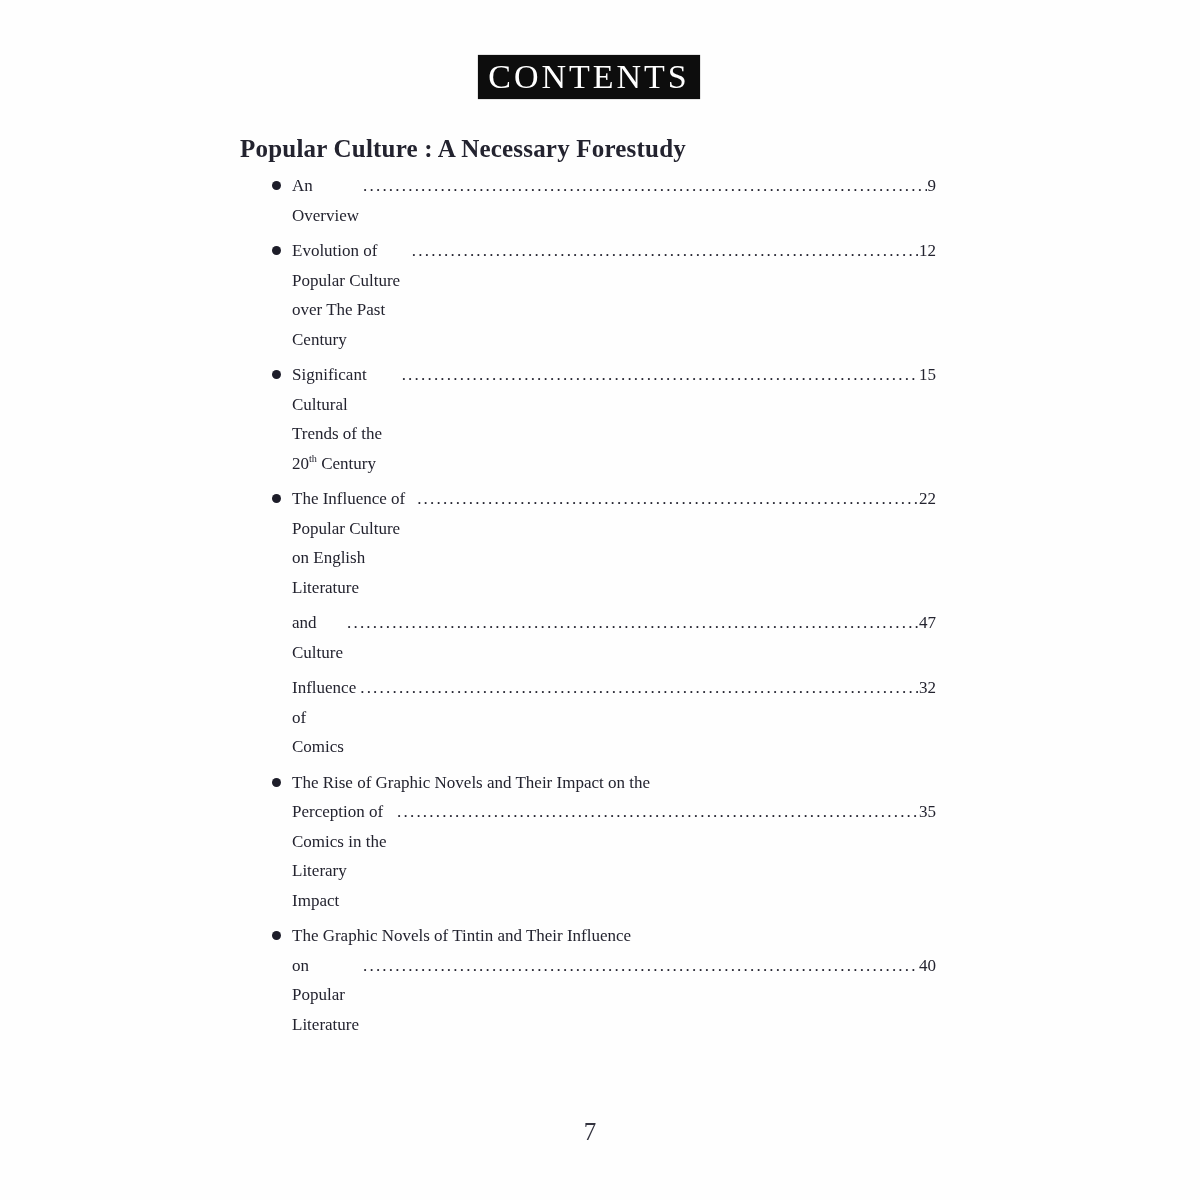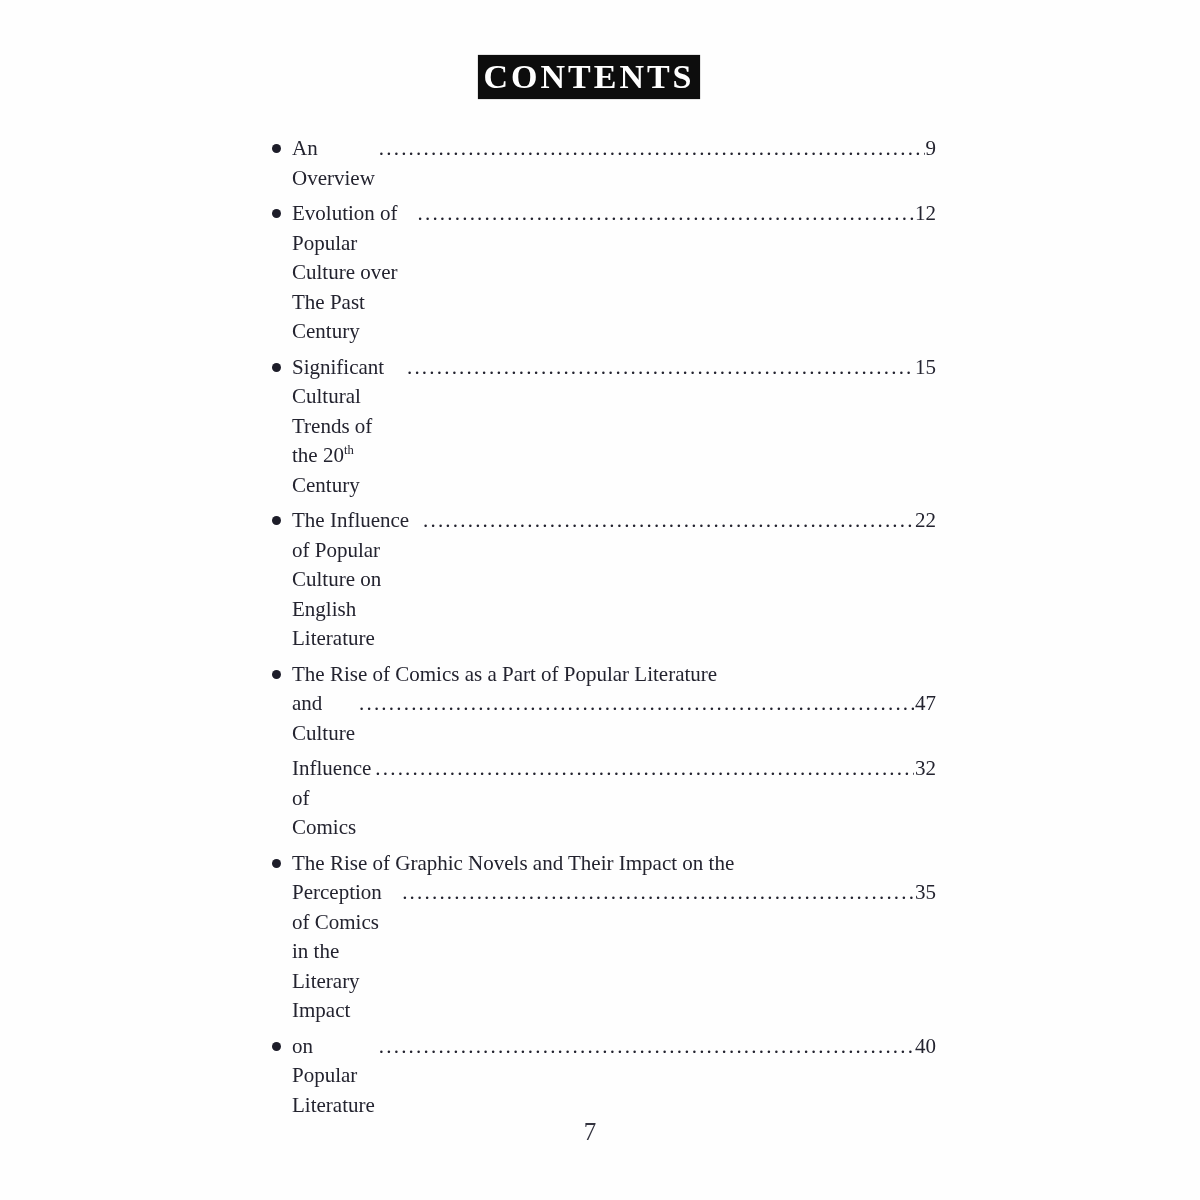--- a/index.html
+++ b/index.html
@@ -27,21 +27,21 @@
     height: 44px;
     background: #0d0d0d;
     display: flex;
     align-items: center;
     justify-content: center;
     box-shadow: 0 0 1px rgba(0,0,0,0.6);
   }
   .title-box span {
     color: #ffffff;
     font-size: 34px;
-    font-weight: bold;
+    font-weight: normal;
     letter-spacing: 3px;
     line-height: 1;
     text-align: center;
   }
   .content {
     position: absolute;
     left: 240px;
     top: 134px;
     width: 696px;
   }
@@ -57,21 +57,21 @@
   }
   .toc-item {
     margin-left: 30px;
     margin-bottom: 6px;
   }
   .toc-row {
     display: flex;
     align-items: baseline;
     padding-left: 22px;
     position: relative;
-    font-size: 21px;
+    font-size: 17px;
     line-height: 29.5px;
   }
   .bullet {
     position: absolute;
     left: 2px;
     top: 10px;
     width: 9px;
     height: 9px;
     border-radius: 50%;
     background: #1d1d29;
@@ -108,20 +108,21 @@
 <body>
 
 <div class="page">
 
   <div class="title-box">
     <span>CONTENTS</span>
   </div>
 
   <div class="content">
   <div class="section">
+    <div class="section-heading">Popular Culture : A Necessary Forestudy</div>
     <div>
   <div class="toc-item">
             <div class="toc-row">
               <span class="bullet"></span>
               <span class="toc-text">An Overview</span>
               <span class="leader">................................................................................................................................................................................................................................................</span>
               <span class="page-num">9</span>
             </div>
           </div>
 
@@ -147,24 +148,20 @@
             <div class="toc-row">
               <span class="bullet"></span>
               <span class="toc-text">The Influence of Popular Culture on English Literature</span>
               <span class="leader">................................................................................................................................................................................................................................................</span>
               <span class="page-num">22</span>
             </div>
           </div>
 
   <div class="toc-item">
             <div class="toc-row">
-              <span class="bullet"></span>
-              <span class="toc-text">The Rise of Comics as a Part of Popular Literature</span>
-            </div>
-            <div class="toc-row">
               <span class="toc-text">and Culture</span>
               <span class="leader">................................................................................................................................................................................................................................................</span>
               <span class="page-num">47</span>
             </div>
           </div>
 
   <div class="toc-item">
             <div class="toc-row">
               <span class="toc-text">Influence of Comics</span>
               <span class="leader">................................................................................................................................................................................................................................................</span>
@@ -180,20 +177,21 @@
             <div class="toc-row">
               <span class="toc-text">Perception of Comics in the Literary Impact</span>
               <span class="leader">................................................................................................................................................................................................................................................</span>
               <span class="page-num">35</span>
             </div>
           </div>
 
   <div class="toc-item">
             <div class="toc-row">
               <span class="bullet"></span>
+              <span class="toc-text">The Graphic Novels of Tintin and Their Influence</span>
             </div>
             <div class="toc-row">
               <span class="toc-text">on Popular Literature</span>
               <span class="leader">................................................................................................................................................................................................................................................</span>
               <span class="page-num">40</span>
             </div>
           </div>
 
 </div>
   </div>

